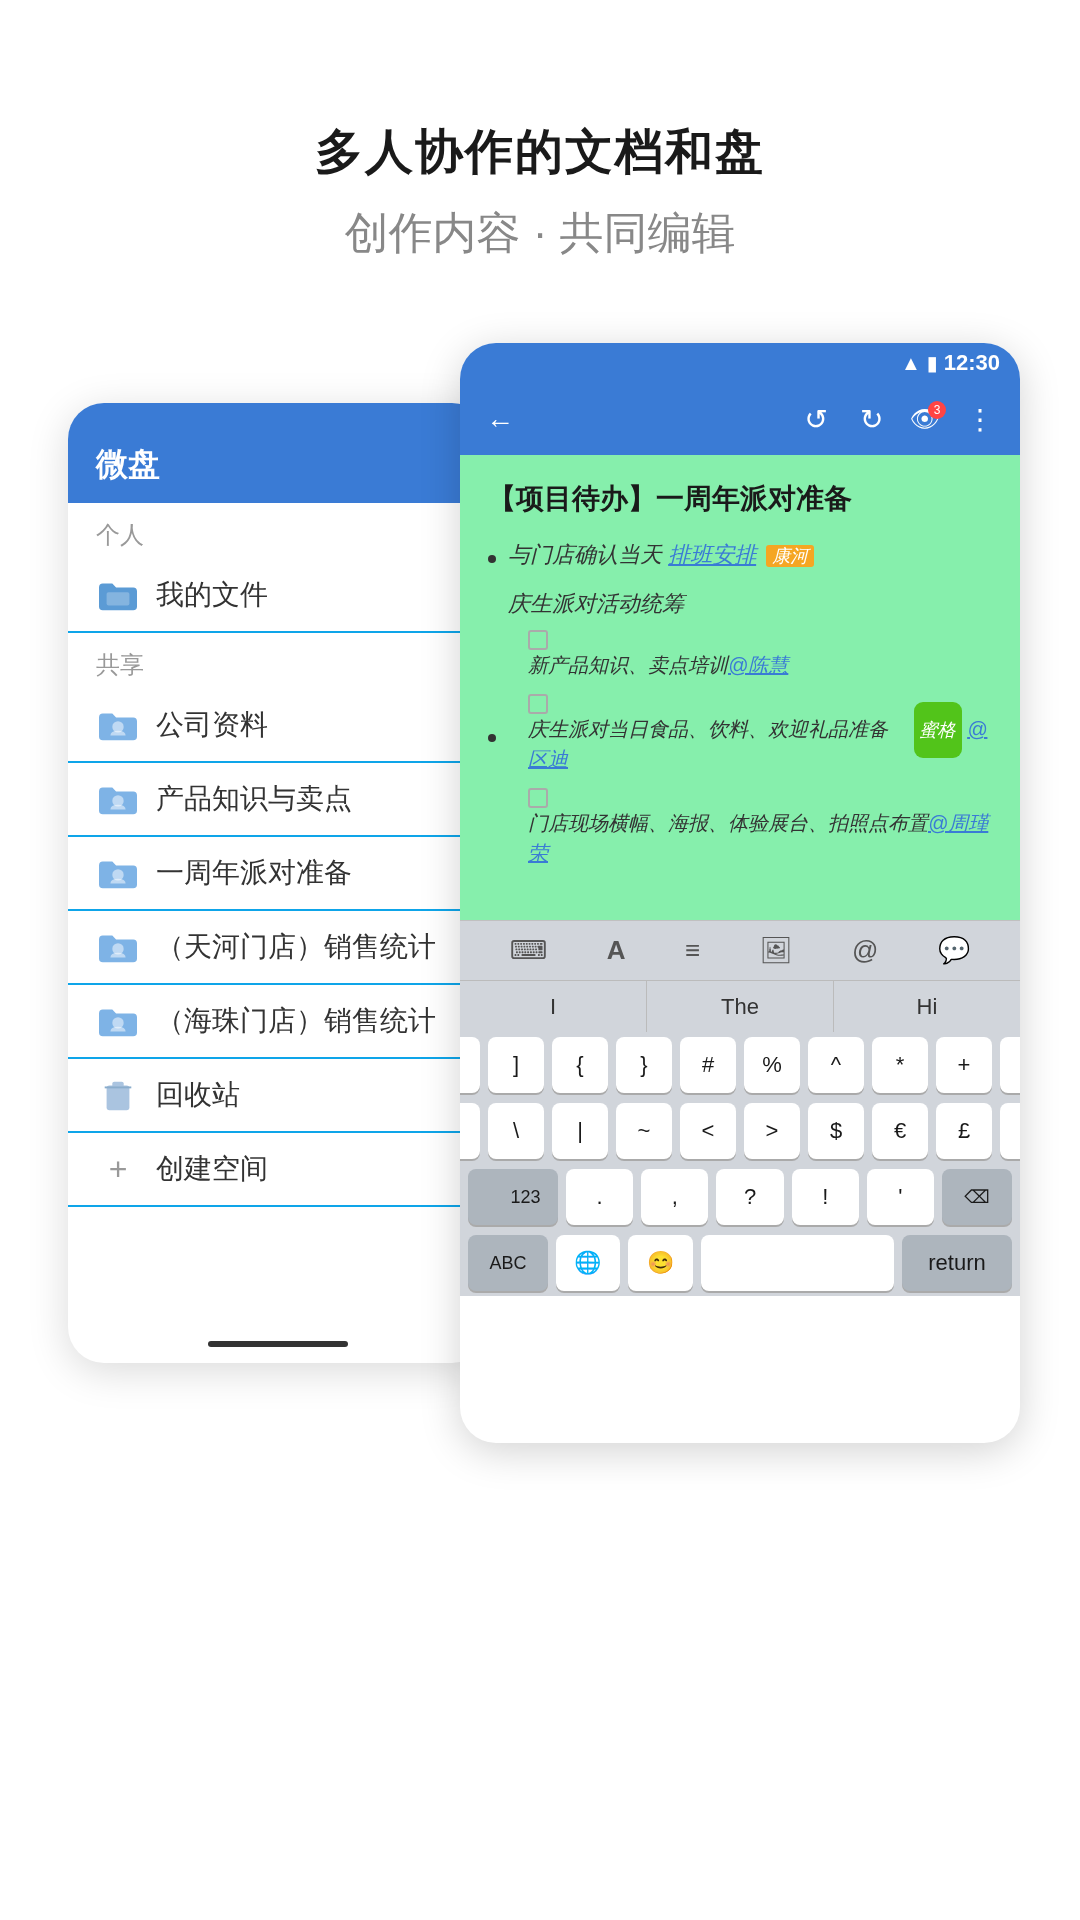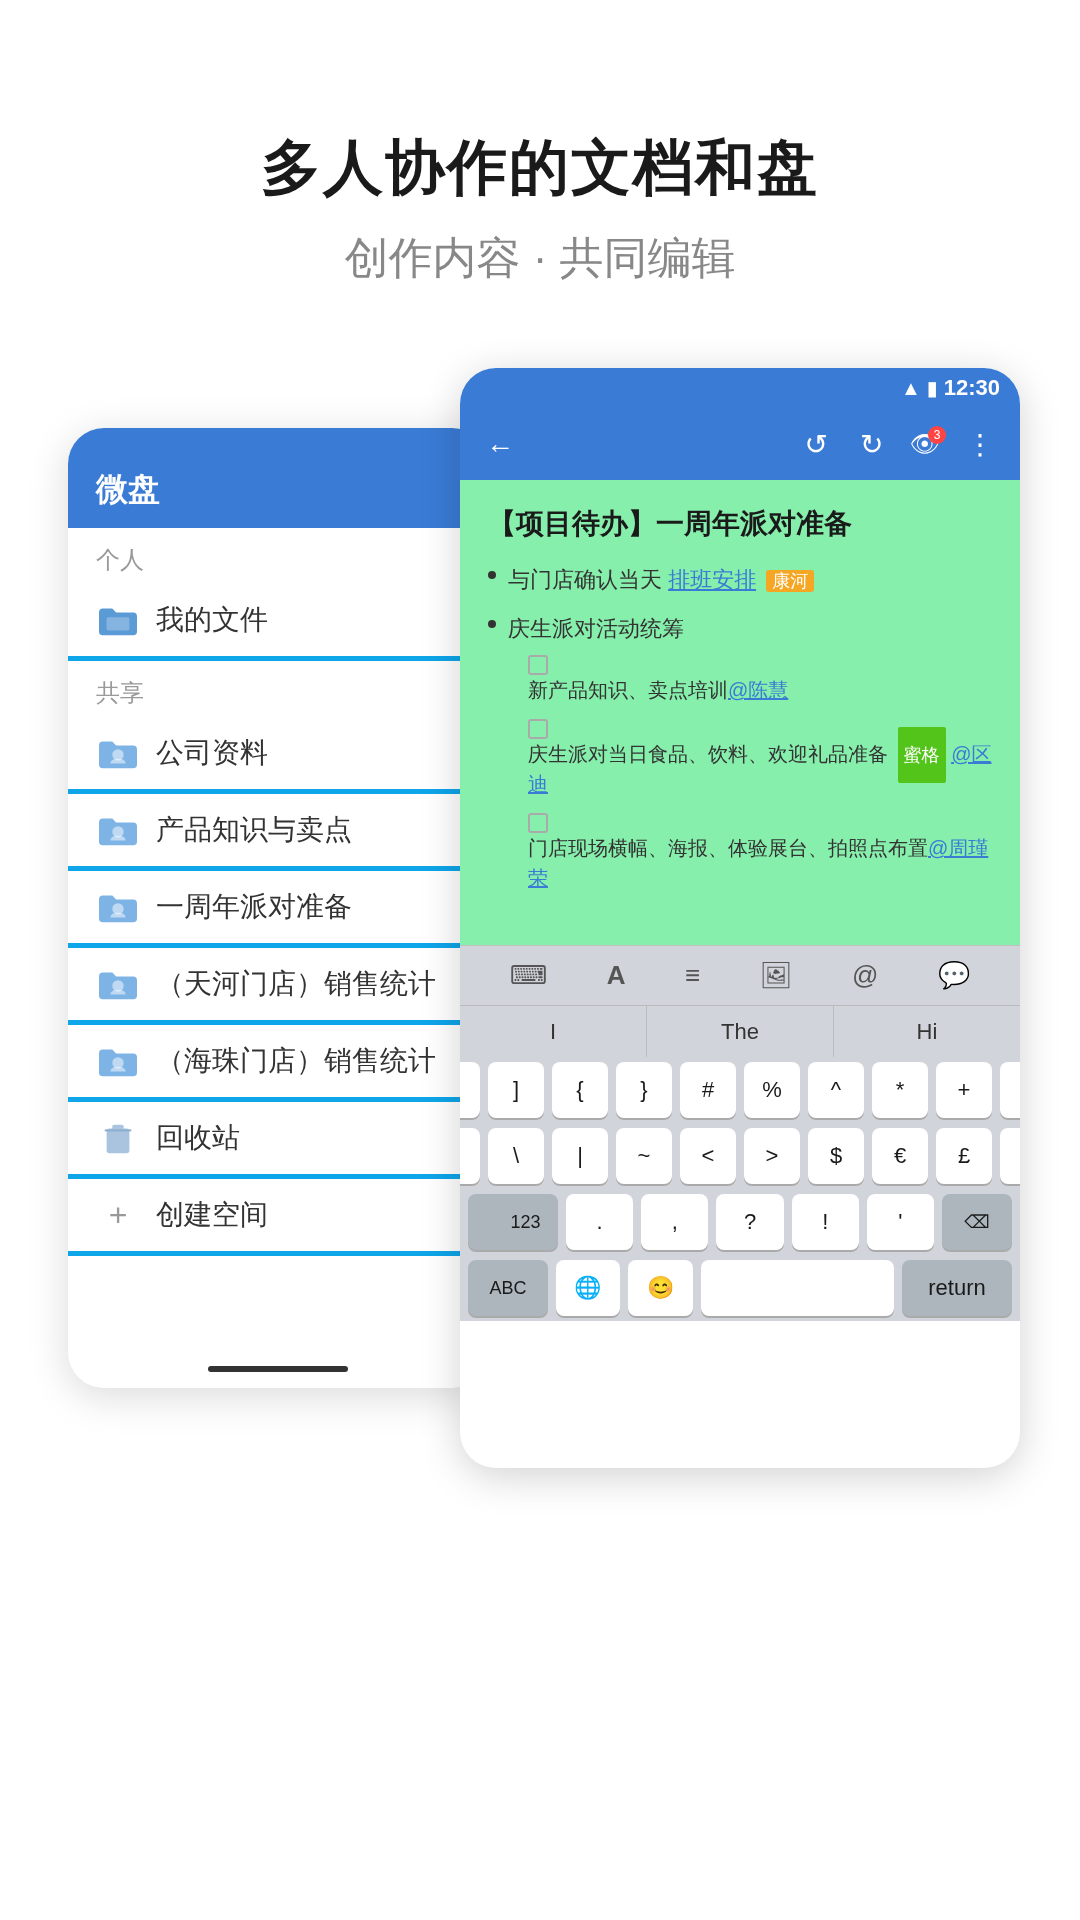--- a/index.html
+++ b/index.html
@@ -13,25 +13,24 @@
       flex-direction: column;
       align-items: center;
     }
 
     
     .hero-section {
       margin-top: 120px;
       text-align: center;
     }
     .hero-title {
-      font-size: 60px;
+      font-size: 48px;
       font-weight: 700;
       color: #1a1a1a;
       letter-spacing: 2px;
-      margin-top: 8px;
     }
     .hero-subtitle {
       font-size: 44px;
       color: #888;
       margin-top: 20px;
       font-weight: 400;
     }
 
     
     .phones-container {
@@ -87,21 +86,21 @@
 
     .sidebar-section-label {
       font-size: 24px;
       color: #999;
       padding: 16px 28px 8px;
     }
     .sidebar-item {
       display: flex;
       align-items: center;
       padding: 14px 28px;
-      border-bottom: 5px solid #0ea5e9;
+      border-bottom: 2px solid #0ea5e9;
     }
     .sidebar-item-icon {
       width: 44px;
       height: 44px;
       margin-right: 16px;
       flex-shrink: 0;
       display: flex;
       align-items: center;
       justify-content: center;
     }
@@ -186,25 +185,26 @@
     .doc-title {
       font-size: 28px;
       font-weight: 700;
       color: #1a1a1a;
       margin-bottom: 20px;
       line-height: 1.4;
     }
 
     .bullet-item {
       display: flex;
-      align-items: flex-start;
+      align-items: center;
       margin-bottom: 16px;
       font-size: 22px;
       color: #333;
       line-height: 1.5;
+      font-style: italic;
     }
     .bullet-dot {
       width: 8px;
       height: 8px;
       background: #333;
       border-radius: 50%;
       margin-top: 8px;
       margin-right: 12px;
       flex-shrink: 0;
     }
@@ -237,23 +237,23 @@
       color: white;
       padding: 1px 6px;
       border-radius: 3px;
       font-size: 18px;
       margin-left: 4px;
     }
     .highlight-green {
       background: #52c41a;
       color: white;
       padding: 18px 6px;
-      border-radius: 2px;
+      border-radius: 9px;
       font-size: 18px;
-      margin-left: 4px;
+      margin-left: 20px;
     }
     .link-blue {
       color: #3a7bd5;
       text-decoration: underline;
     }
 
     
     .keyboard-toolbar {
       background: #d1d5db;
       height: 60px;

